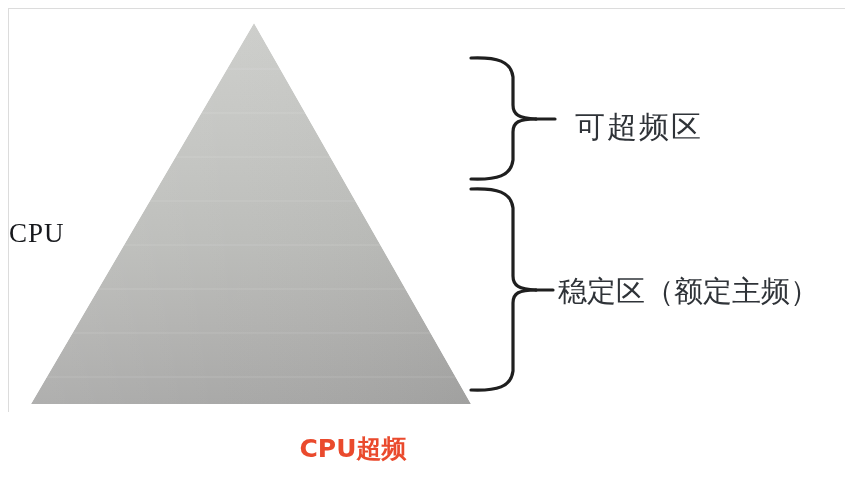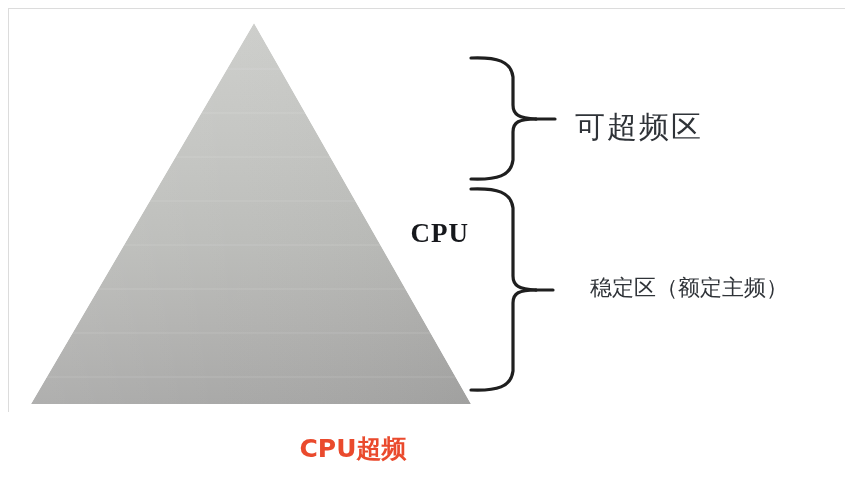--- a/index.html
+++ b/index.html
@@ -41,50 +41,48 @@
     height: 404px;
     display: block;
   }
 
   
   #pyramid-label {
     position: absolute;
     left: 0;
     top: 209px;
     width: 460px;
-    text-align: right;
+    text-align: left;
     font-family: "Liberation Serif", "DejaVu Serif", serif;
     font-size: 27px;
     letter-spacing: 1px;
     color: #16181c;
     white-space: nowrap;
-    font-weight: bold;
   }
 
   
   .zone-label {
     position: absolute;
     font-family: "DejaVu Sans", "Liberation Sans", sans-serif;
     color: #2f3338;
     white-space: nowrap;
     line-height: 1;
   }
   #zone-label-overclock {
     left: 566px;
     top: 103px;
     font-size: 30px;
     letter-spacing: 2px;
     text-align: right;
   }
   #zone-label-stable {
     left: 549px;
     top: 268px;
-    font-size: 22px;
+    font-size: 29px;
     letter-spacing: 0px;
-    margin-left: 32px;
   }
 
   
   #caption {
     position: absolute;
     left: 0;
     top: 432px;
     width: 706px;
     text-align: center;
     font-family: "DejaVu Sans", "Liberation Sans", sans-serif;

